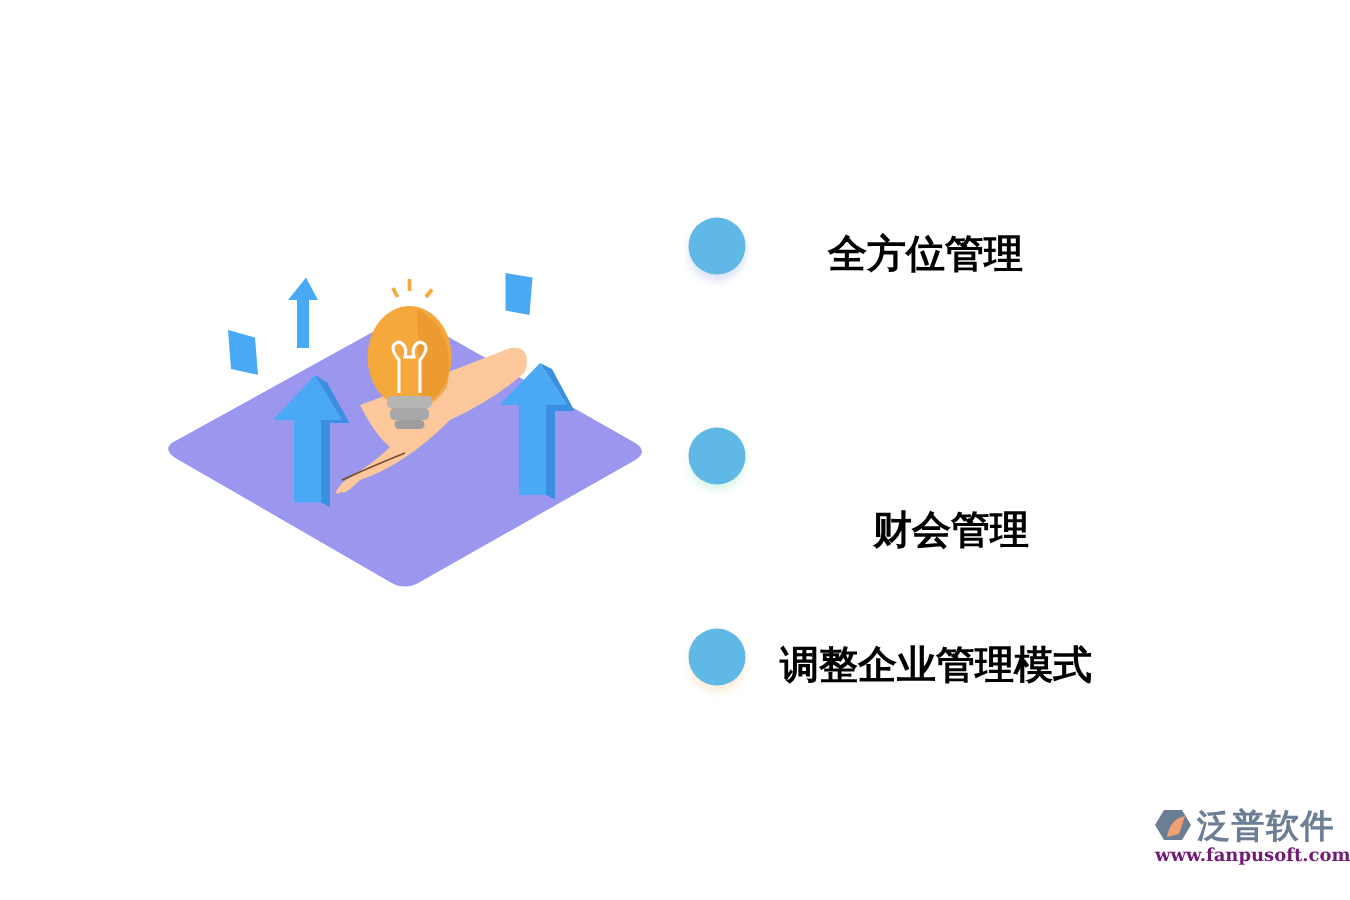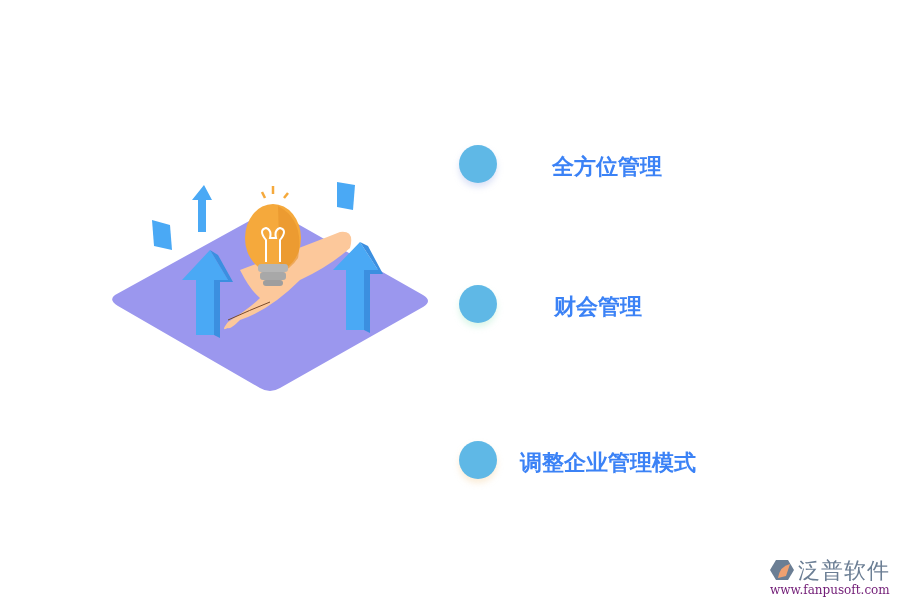--- a/index.html
+++ b/index.html
@@ -10,23 +10,23 @@
   .illustration { position: absolute; left: 100px; top: 170px; width: 340px; height: 240px; }
   .item { position: absolute; left: 459px; height: 40px; width: 300px; }
   .dot {
     position: absolute; left: 0; top: 0; width: 38px; height: 38px; border-radius: 50%;
     background: #5fb8e6;
   }
   .item-1 .dot { box-shadow: 0 4px 6px rgba(150,170,230,0.35); }
   .item-2 .dot { box-shadow: 0 4px 6px rgba(150,230,190,0.35); }
   .item-3 .dot { box-shadow: 0 4px 6px rgba(240,200,140,0.35); }
   .label {
-    position: absolute; top: 7px; font-size: 22px; font-weight: bold; color: #3b82f6; white-space: nowrap;
+    position: absolute; top: 7px; font-size: 26px; font-weight: bold; color: #000000; white-space: nowrap;
   }
-  .logo { position: absolute; left: 768px; top: 556px; width: 130px; height: 45px; }
+  .logo { position: absolute; left: 768px; top: 536px; width: 130px; height: 45px; font-weight: bold; }
   .logo-cn { position: absolute; left: 30px; top: 0; font-size: 22px; color: #6b7e94; letter-spacing: 1px; }
   .logo-url { position: absolute; left: 2px; top: 27px; font-size: 12px; color: #701a75; font-family: "DejaVu Serif", serif; }
 </style>
 </head>
 <body>
 
 <div class="illustration">
   <svg width="340" height="240" viewBox="0 0 340 240">
 
     <path d="M15 125 Q8 130 18 136 L160 218 Q170 224 180 218 L323 137 Q333 131 323 125 L182 45 Q170 39 160 45 Z" fill="#9b97ee"></path>
@@ -58,24 +58,24 @@
   </svg>
 </div>
 
 <div class="item item-1" style="top:145px;">
   <div class="dot"></div>
   <div class="label" style="left:93px;">全方位管理</div>
 </div>
 
 <div class="item item-2" style="top:285px;">
   <div class="dot"></div>
-  <div class="label" style="left:95px;">财会管理</div>
+  <div class="label" style="left:123px;margin-top:44px;">财会管理</div>
 </div>
 
-<div class="item item-3" style="top:441px;">
+<div class="item item-3" style="top:419px;">
   <div class="dot"></div>
   <div class="label" style="left:61px;">调整企业管理模式</div>
 </div>
 
 <div class="logo">
   <svg width="28" height="24" viewBox="0 0 28 24" style="position:absolute;left:0;top:2px;">
     <path d="M8 2 L20 2 L26 12 L20 22 L8 22 L2 12 Z" fill="#6b7e94"></path>
     <path d="M10 20 Q12 8 22 6 L18 18 Z" fill="#f0a070"></path>
   </svg>
   <span class="logo-cn">泛普软件</span>

